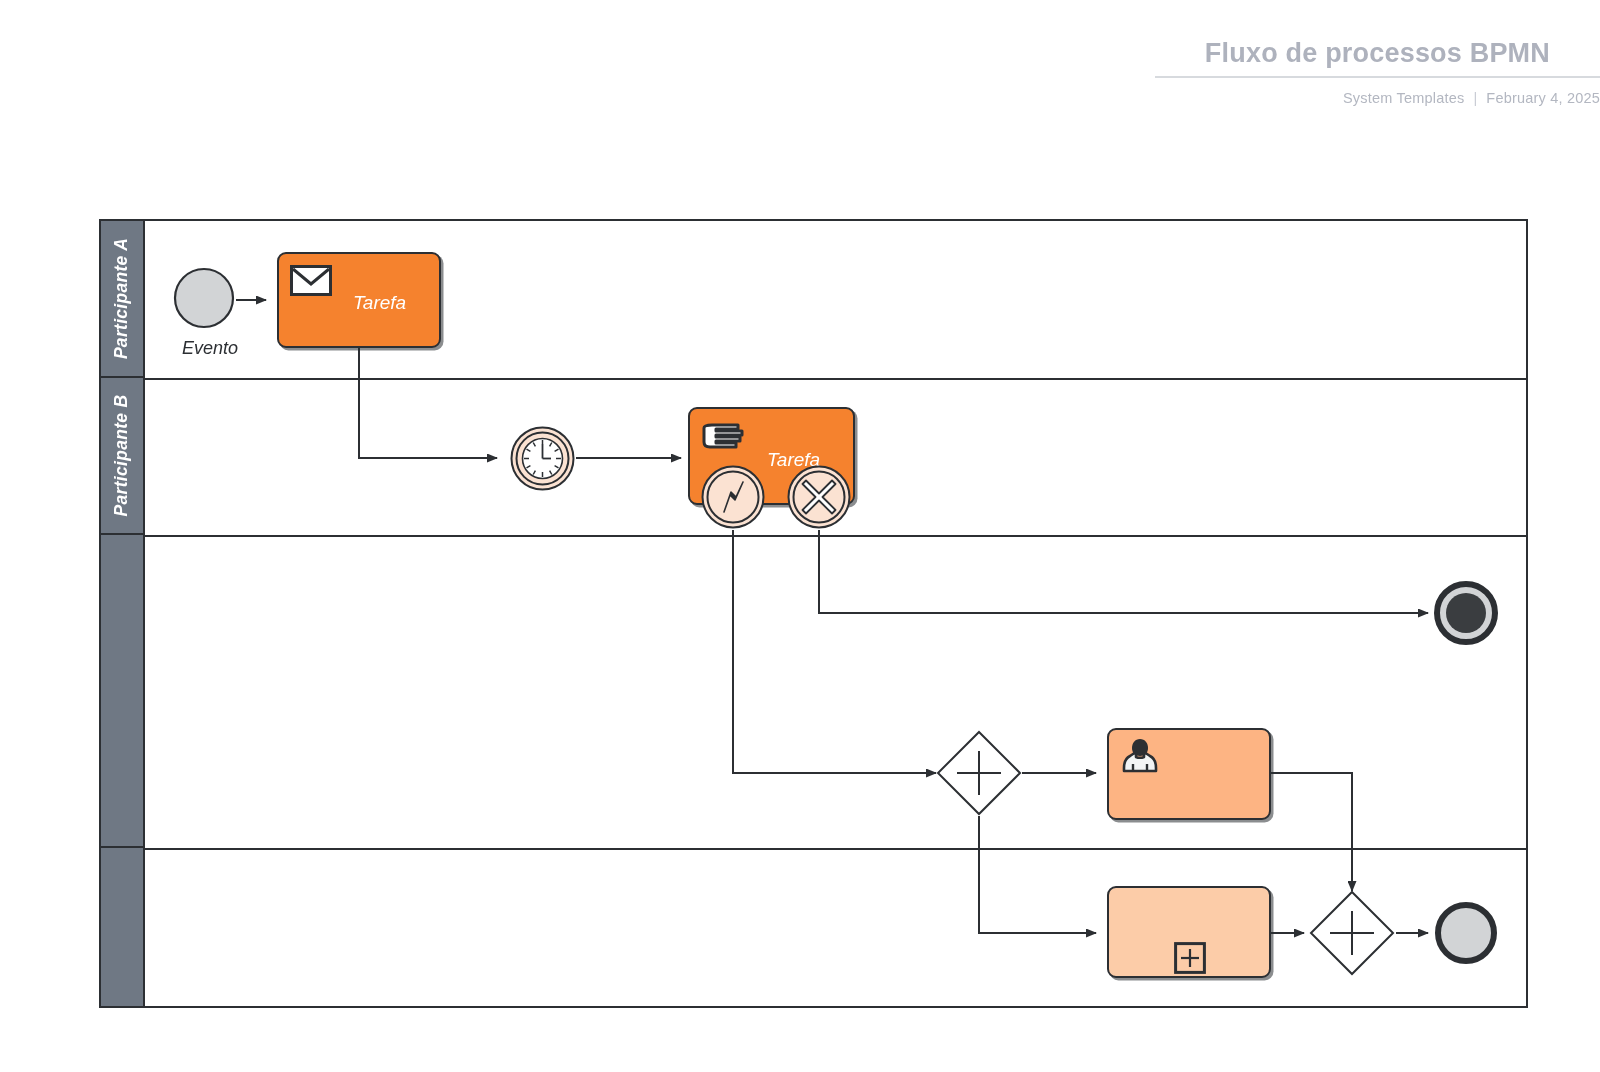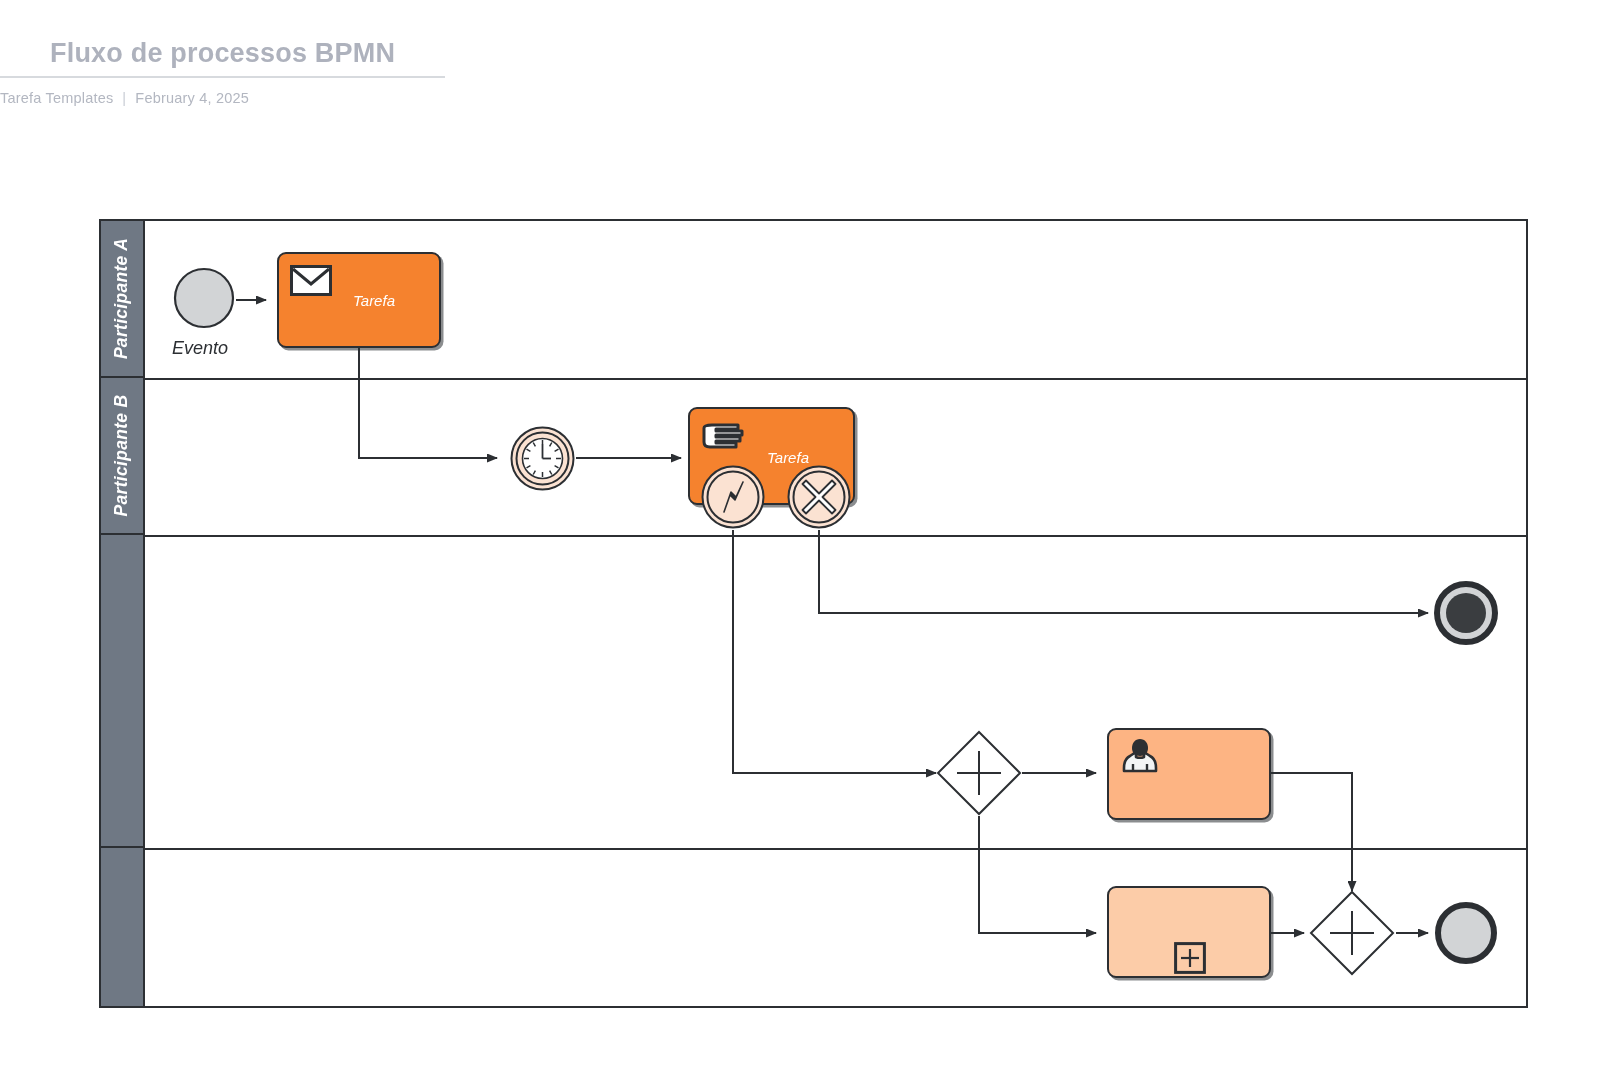--- a/index.html
+++ b/index.html
@@ -13,21 +13,21 @@
   #page {
     position: relative;
     width: 1600px; height: 1072px;
     background: #ffffff;
   }
   
   .header {
     position: absolute;
     left: 0; top: 38px;
     width: 1600px;
-    text-align: left;
+    text-align: right;
   }
   .doc-title {
     font-size: 27px;
     font-weight: bold;
     color: #aeb2bd;
     letter-spacing: 0.2px;
     padding-bottom: 7px;
     display: inline-block;
     border-bottom: 2px solid #d7dade;
     padding-left: 50px; padding-right: 50px;
@@ -91,41 +91,41 @@
   .node { position: absolute; }
   .task {
     border: 2.5px solid #2c2f33;
     border-radius: 9px;
     box-shadow: 2.5px 2.5px 0 rgba(44,47,51,0.55);
   }
   .task-label {
     position: absolute;
     color: #ffffff;
     font-style: italic;
-    font-size: 15px;
+    font-size: 19px;
     white-space: nowrap;
   }
   .marker { position: absolute; }
   .evt-label {
     position: absolute;
     font-style: italic;
     font-size: 18px;
     color: #2c2f33;
     white-space: nowrap;
   }
 </style>
 </head>
 <body>
 
 <div id="page">
 
   <div class="header">
     <div class="doc-title">Fluxo de processos BPMN</div>
     <div class="doc-sub">
-      <span>Tarefa Templates</span><span class="sep">|</span><span>February 4, 2025</span>
+      <span>System Templates</span><span class="sep">|</span><span>February 4, 2025</span>
     </div>
   </div>
 
   <div class="pool">
     <div class="lane-header" style="top:0; height:157px;">
       <span>Participante A</span>
     </div>
     <div class="lane-header" style="top:157px; height:157px;">
       <span>Participante B</span>
     </div>
@@ -169,21 +169,21 @@
 
       <path d="M1396,933 L1428,933" marker-end="url(#arw)"></path>
     </g>
   </svg>
 
   <div class="node" style="left:172px; top:266px; width:64px; height:64px;">
     <svg width="64" height="64" viewBox="0 0 64 64">
       <circle cx="32" cy="32" r="29" fill="#d2d4d6" stroke="#2c2f33" stroke-width="2.2"></circle>
     </svg>
   </div>
-  <div class="evt-label" style="left:172px; top:338px;">Evento</div>
+  <div class="evt-label" style="left:182px; top:338px;">Evento</div>
 
   <div class="node task" style="left:277px; top:252px; width:164px; height:96px; background:#F5822E;">
     <div class="marker" style="left:11px; top:11px;">
       <svg width="42" height="31" viewBox="0 0 42 31">
         <rect x="1.5" y="1.5" width="39" height="28" fill="#ffffff" stroke="#2c2f33" stroke-width="3"></rect>
         <path d="M3,4 L21,19 L39,4" fill="none" stroke="#2c2f33" stroke-width="3"></path>
       </svg>
     </div>
     <div class="task-label" style="left:74px; top:38px;">Tarefa</div>
   </div>

